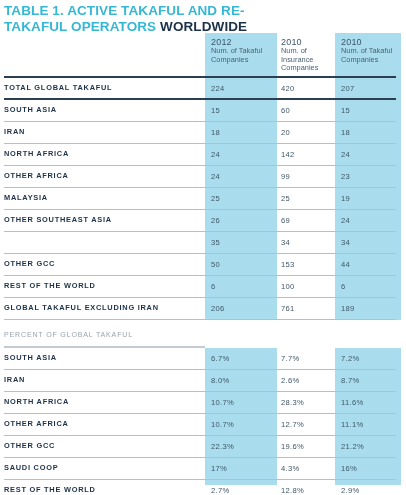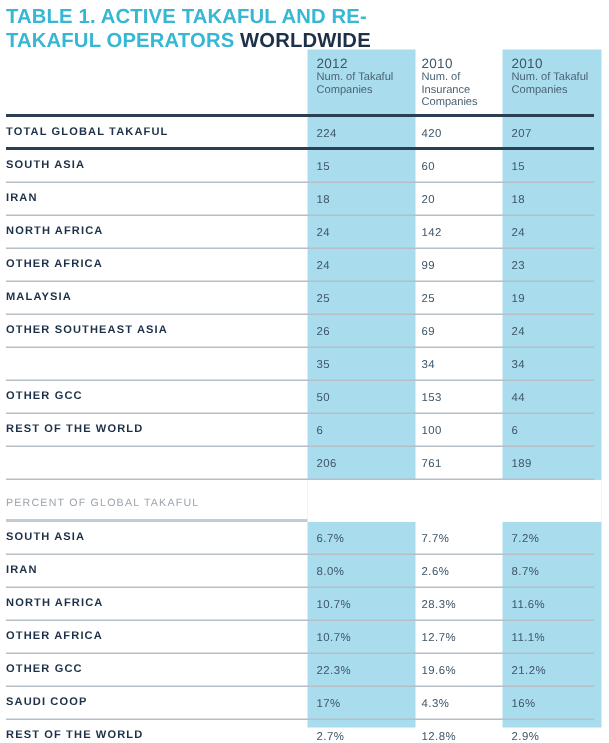--- a/index.html
+++ b/index.html
@@ -165,20 +165,21 @@
         <div class="rule"></div>
       </div>
       <div class="row">
         <div class="lbl">Rest of the World</div>
         <div class="v v1">6</div>
         <div class="v v2">100</div>
         <div class="v v3">6</div>
         <div class="rule"></div>
       </div>
       <div class="row total">
+        <div class="lbl">Global Takaful Excluding Iran</div>
         <div class="v v1">206</div>
         <div class="v v2">761</div>
         <div class="v v3">189</div>
         <div class="rule"></div>
       </div>
     </div>
 
   <div class="section-cap" id="percent-caption" style="top: 326px;">
     <div class="cap">Percent of Global Takaful</div>
     <div class="rule"></div>

